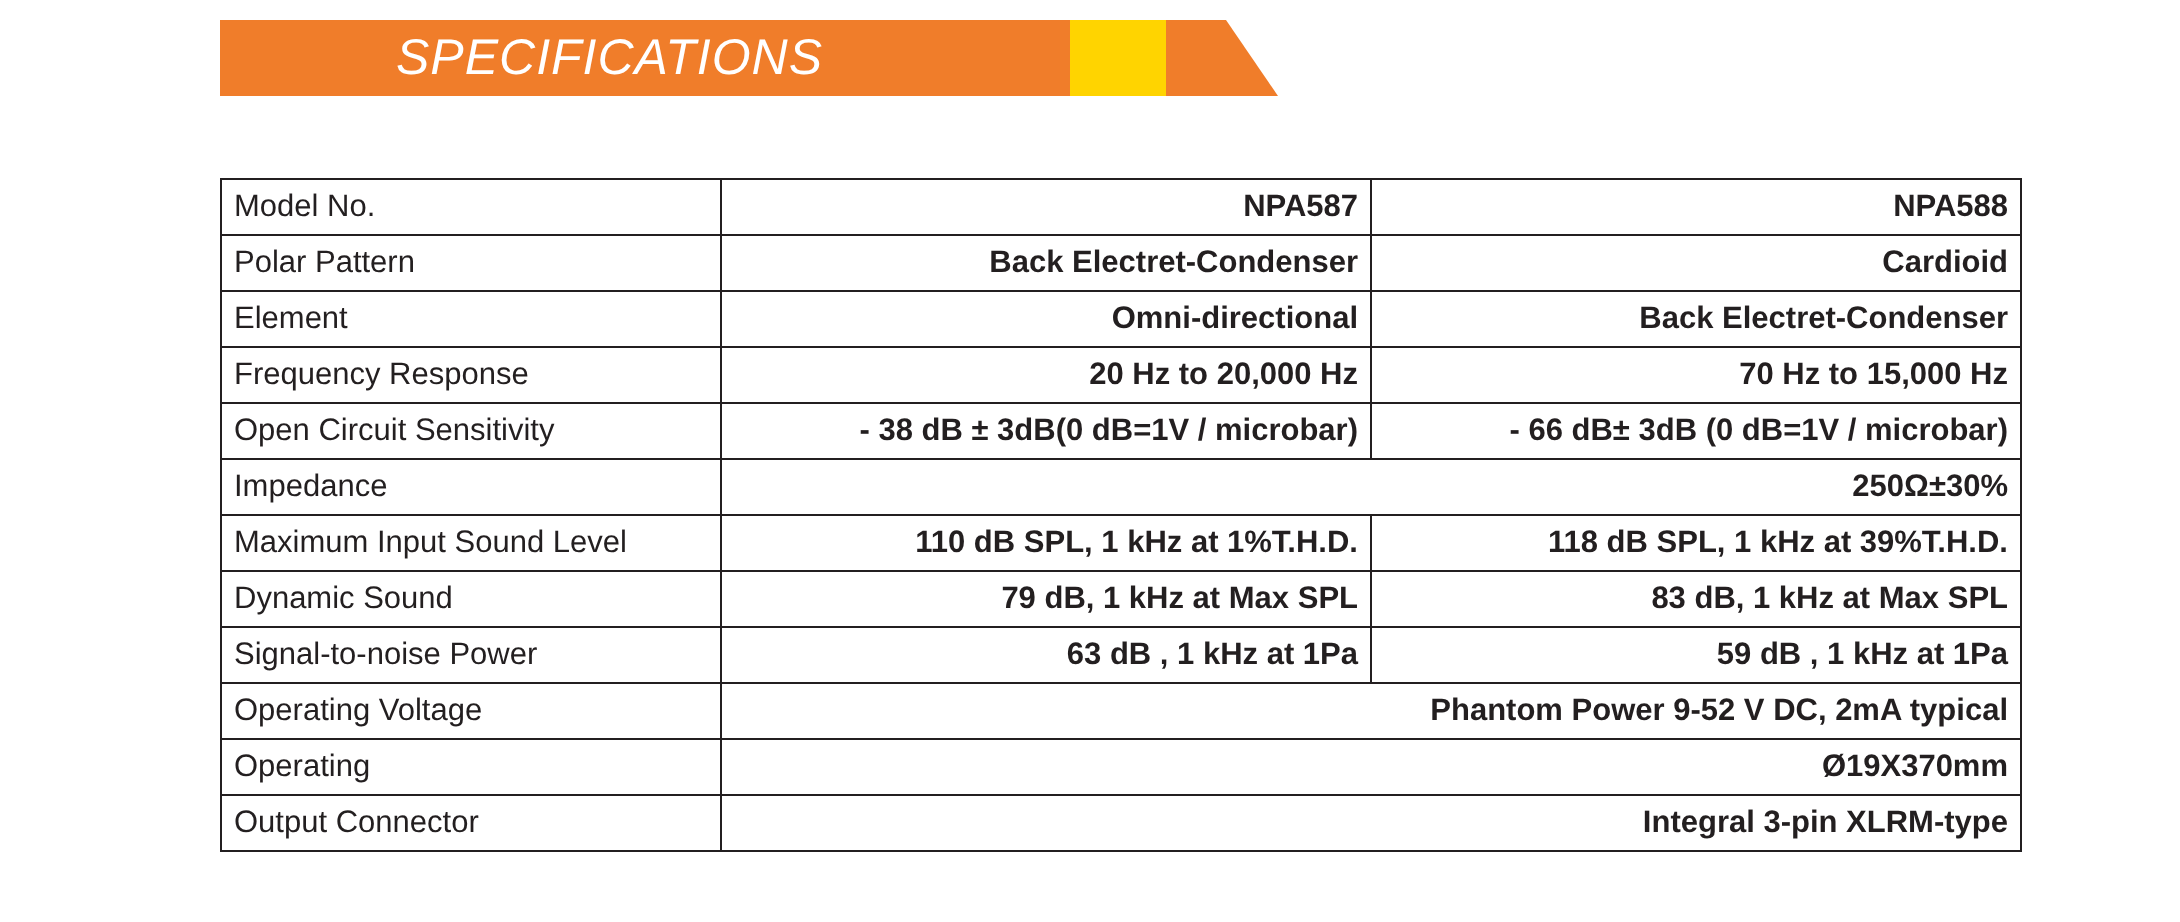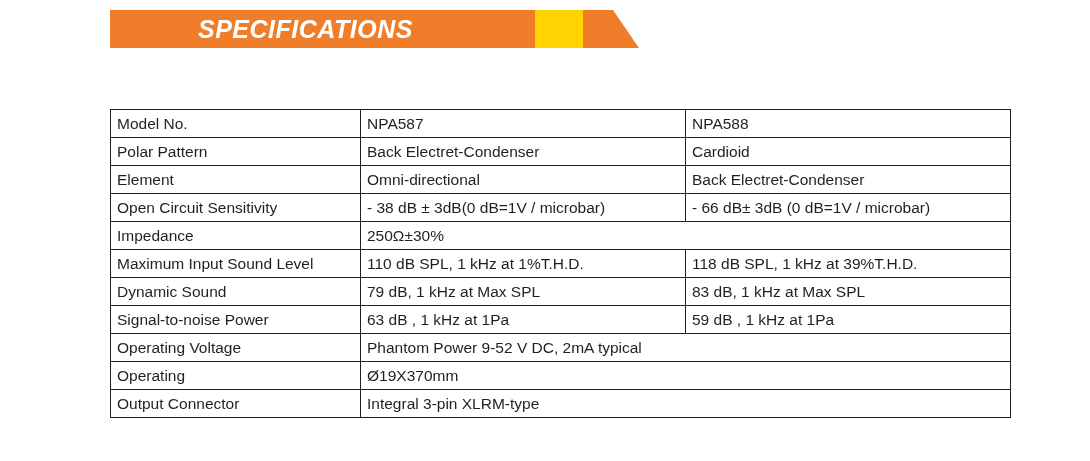--- a/index.html
+++ b/index.html
@@ -30,21 +30,21 @@
     background: #f07d2a;
     flex: 0 0 425px;
     display: flex;
     align-items: center;
     padding-left: 88px;
     box-sizing: border-box;
   }
   .banner-title {
     color: #ffffff;
     font-style: italic;
-    font-weight: bold;
+    font-weight: normal;
     font-size: 25px;
     letter-spacing: 0.5px;
     white-space: nowrap;
   }
   .banner-yellow {
     background: #ffd400;
     flex: 0 0 48px;
   }
   .banner-orange2 {
     background: #f07d2a;
@@ -56,21 +56,21 @@
     border-style: solid;
     border-width: 38px 0 0 26px;
     border-color: transparent transparent transparent #f07d2a;
     flex: 0 0 auto;
   }
 
   
   .spec-wrap {
     position: absolute;
     left: 110px;
-    top: 109px;
+    top: 89px;
     width: 900px;
   }
   table.spec {
     border-collapse: collapse;
     width: 900px;
     table-layout: fixed;
   }
   table.spec td {
     border: 1px solid #231f20;
     height: 28px;
@@ -80,22 +80,23 @@
     color: #231f20;
     vertical-align: middle;
   }
   td.label {
     width: 250px;
     padding-left: 18px;
     text-align: left;
     white-space: nowrap;
   }
   td.val {
-    text-align: left;
+    text-align: right;
     white-space: nowrap;
+    font-weight: bold;
   }
   col.c1 { width: 250px; }
   col.c2 { width: 325px; }
   col.c3 { width: 325px; }
 </style>
 </head>
 <body>
 
 <div class="banner">
   <div class="banner-main">
@@ -124,20 +125,25 @@
           <td class="label">Polar Pattern</td>
           <td class="val">Back Electret-Condenser</td>
           <td class="val">Cardioid</td>
         </tr>
         <tr>
           <td class="label">Element</td>
           <td class="val">Omni-directional</td>
           <td class="val">Back Electret-Condenser</td>
         </tr>
         <tr>
+          <td class="label">Frequency Response</td>
+          <td class="val">20 Hz to 20,000 Hz</td>
+          <td class="val">70 Hz to 15,000 Hz</td>
+        </tr>
+        <tr>
           <td class="label">Open Circuit Sensitivity</td>
           <td class="val">- 38 dB ± 3dB(0 dB=1V / microbar)</td>
           <td class="val">- 66 dB± 3dB (0 dB=1V / microbar)</td>
         </tr>
         <tr>
           <td class="label">Impedance</td>
           <td class="val" colspan="2">250Ω±30%</td>
         </tr>
         <tr>
           <td class="label">Maximum Input Sound Level</td>

